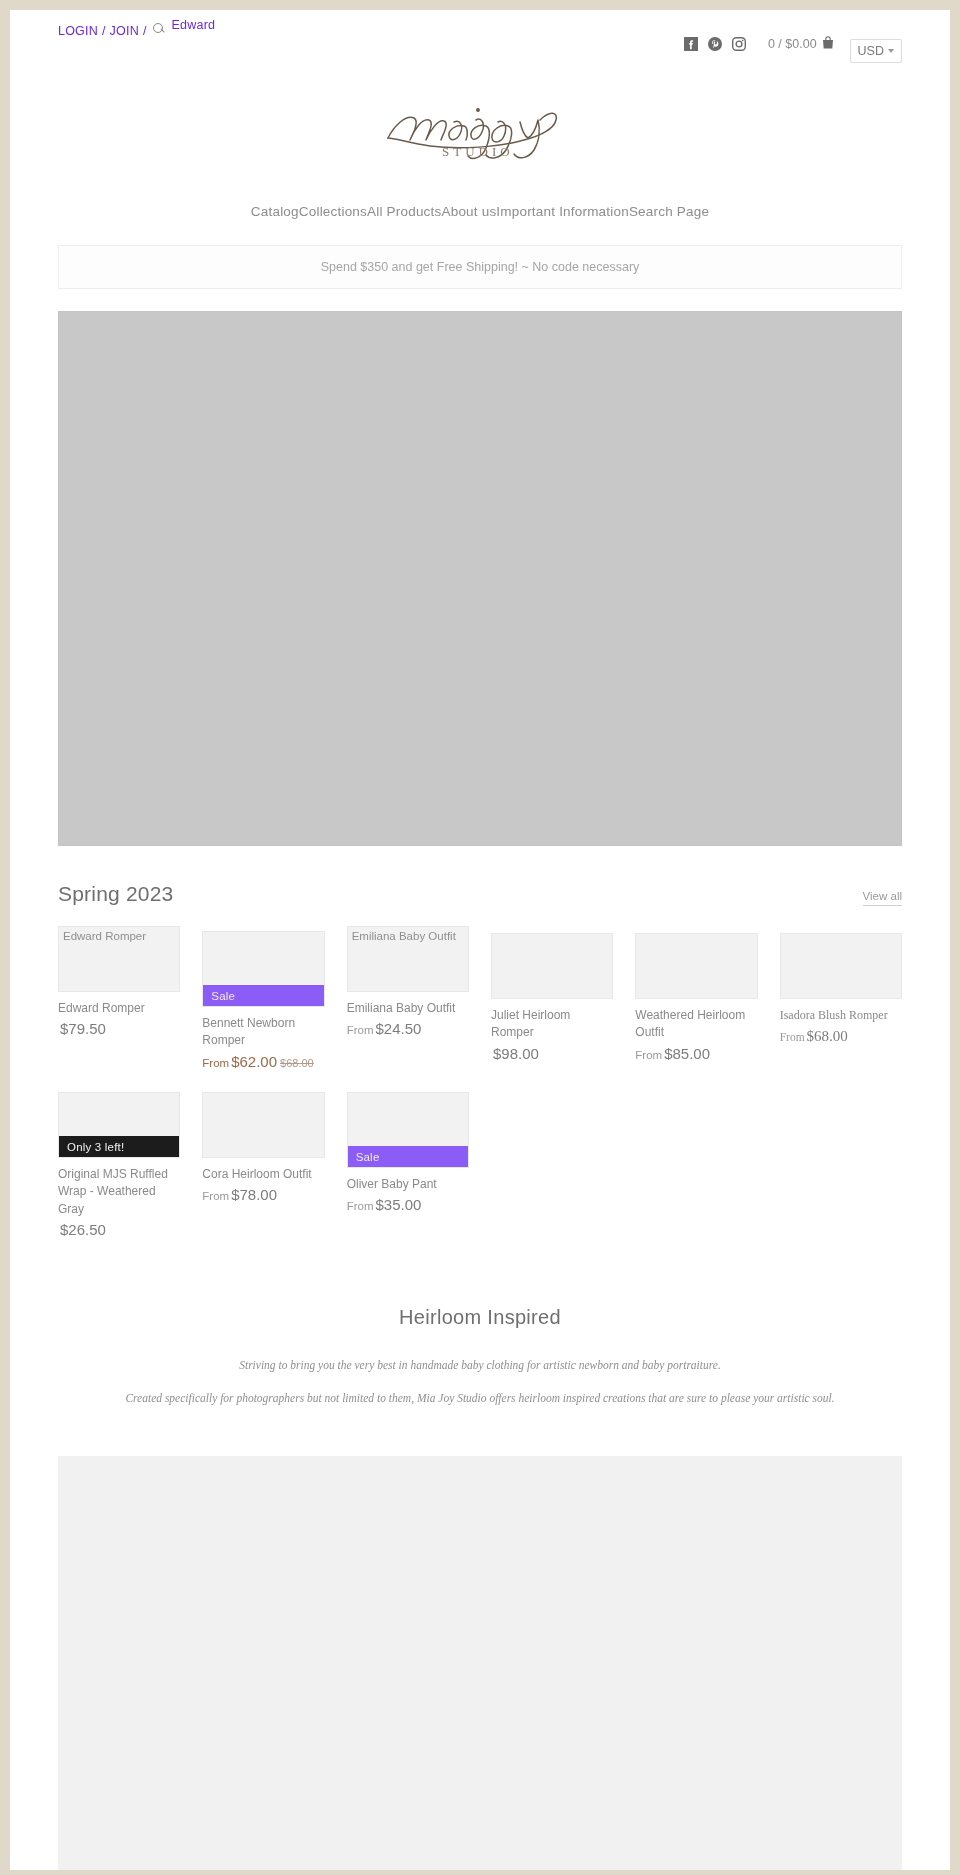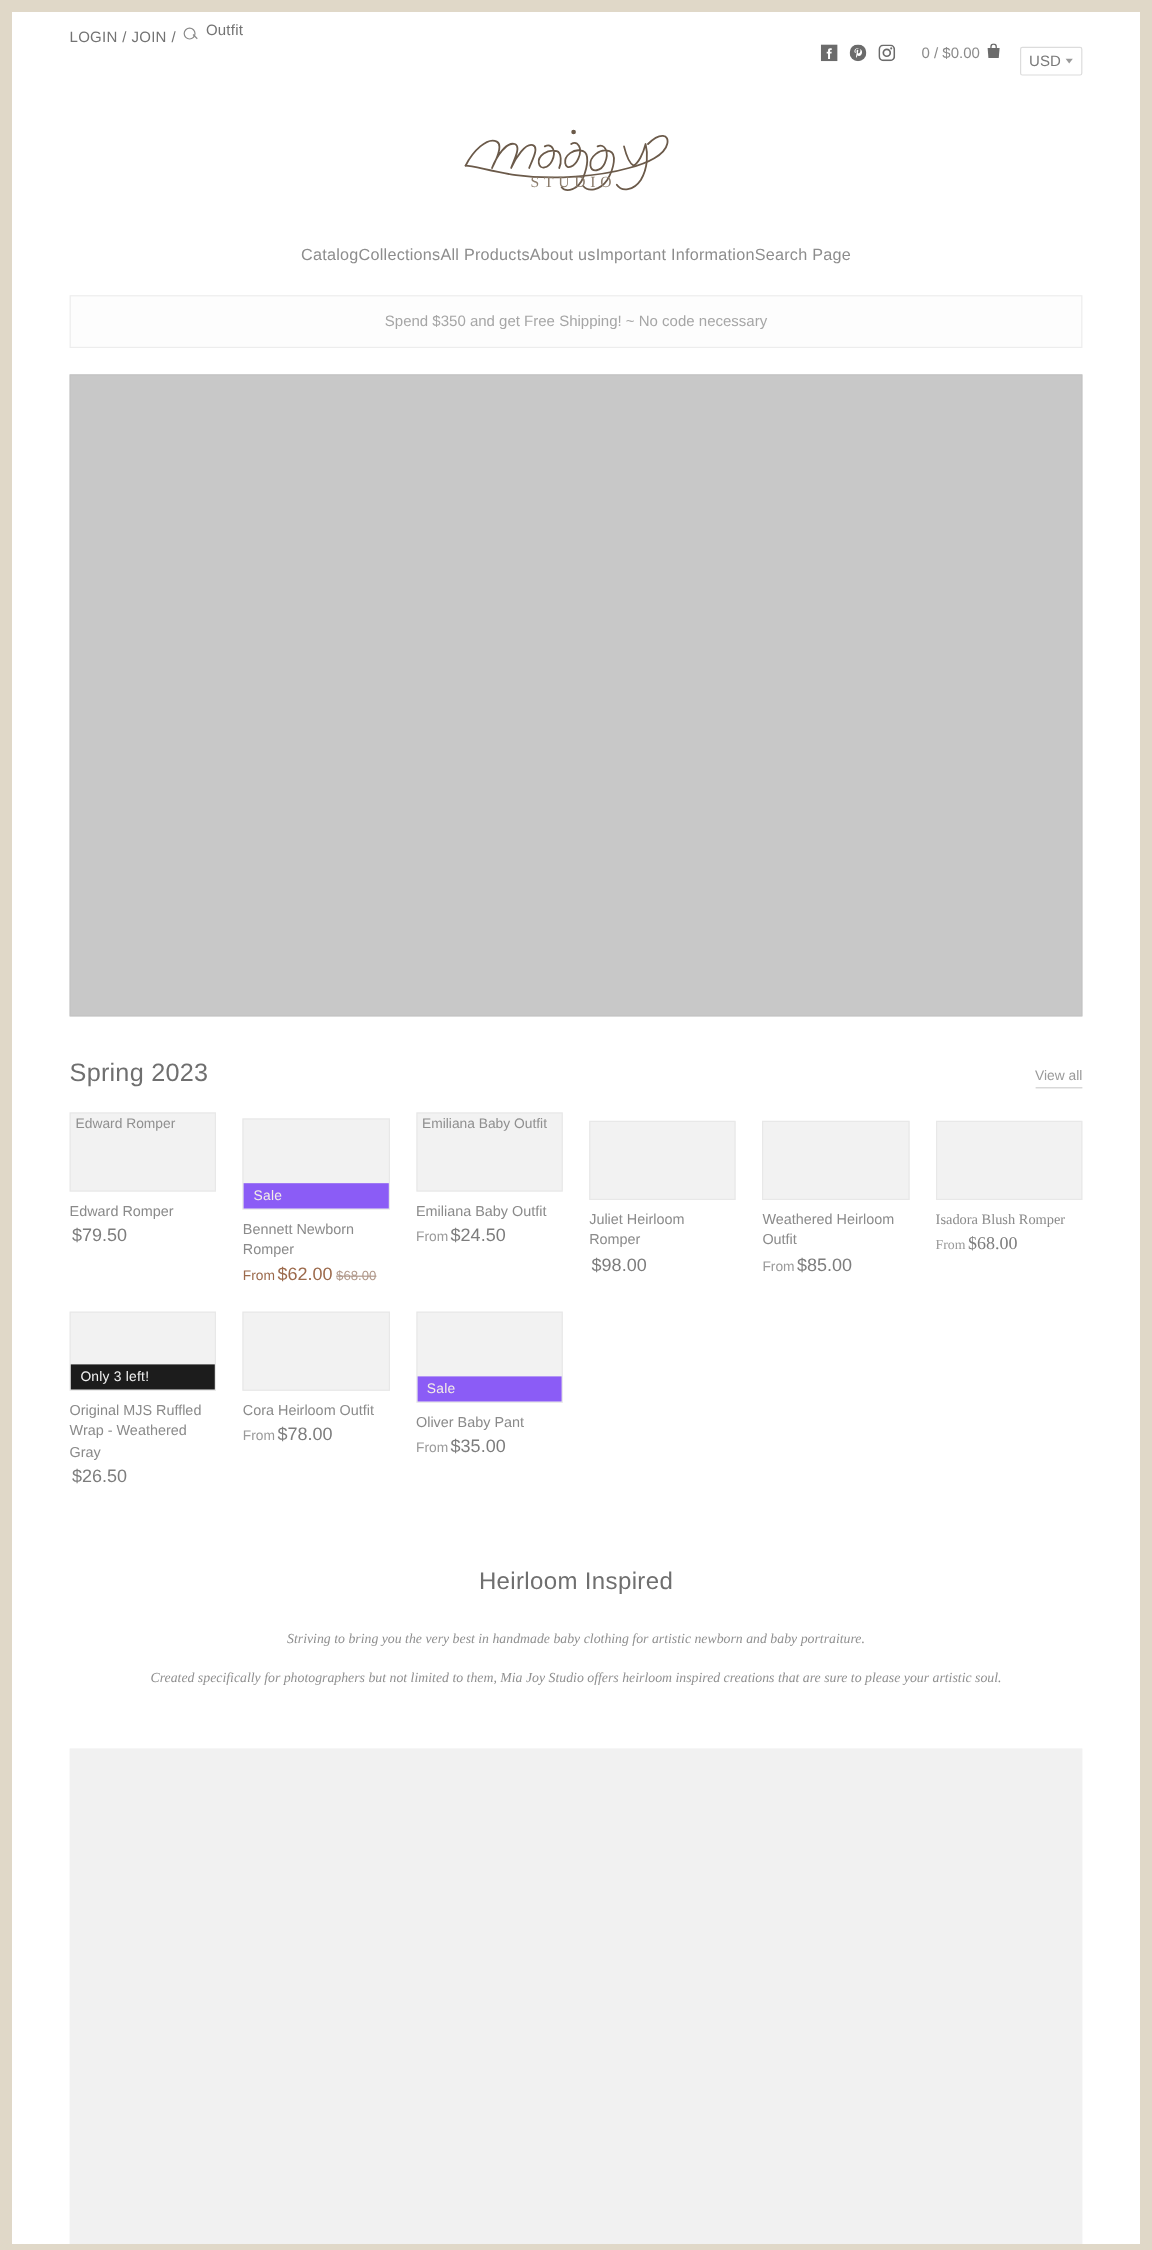--- a/index.html
+++ b/index.html
@@ -30,21 +30,21 @@
     display: flex;
     align-items: flex-start;
     justify-content: space-between;
   }
   .util-left {
     display: flex;
     align-items: baseline;
     padding-top: 12px;
     gap: 0px;
   }
-  .util-left a, .util-left span { font-size: 12.5px; color: #737373; text-decoration:none; letter-spacing:.2px; }
+  .util-left a, .util-left span { font-size: 12.5px; color: #6d28d9; text-decoration:none; letter-spacing:.2px; }
   .sep { margin: 0 4px; color:#9a9a9a; }
   .search-glyph {
     display:inline-block;
     width: 13px; height: 13px;
     position: relative;
     margin-left: 2px;
   }
   .search-glyph::before {
     content:"";
     position:absolute; left:0; top:1px;
@@ -263,21 +263,21 @@
 
 <div class="page">
 
   <div class="utility">
     <div class="util-left">
       <a href="#">LOGIN</a>
       <span class="sep">/</span>
       <a href="#">JOIN</a>
       <span class="sep">/</span>
       <span class="search-glyph"></span>
-      <span class="search-label">Outfit</span>
+      <span class="search-label">Edward</span>
     </div>
 
     <div class="util-right">
       <div class="social">
         <a href="#">
           <svg width="14" height="14" viewBox="0 0 16 16" aria-hidden="true">
             <rect x="0" y="0" width="16" height="16" fill="#6b6b6b"></rect>
             <path d="M10.4 5.4H9.3c-.3 0-.5.2-.5.6v1h1.6l-.2 1.7H8.8V14H6.9V8.7H5.6V7h1.3V5.8c0-1.3.7-2.1 2.1-2.1h1.4v1.7z" fill="#fff"></path>
           </svg>
         </a>

